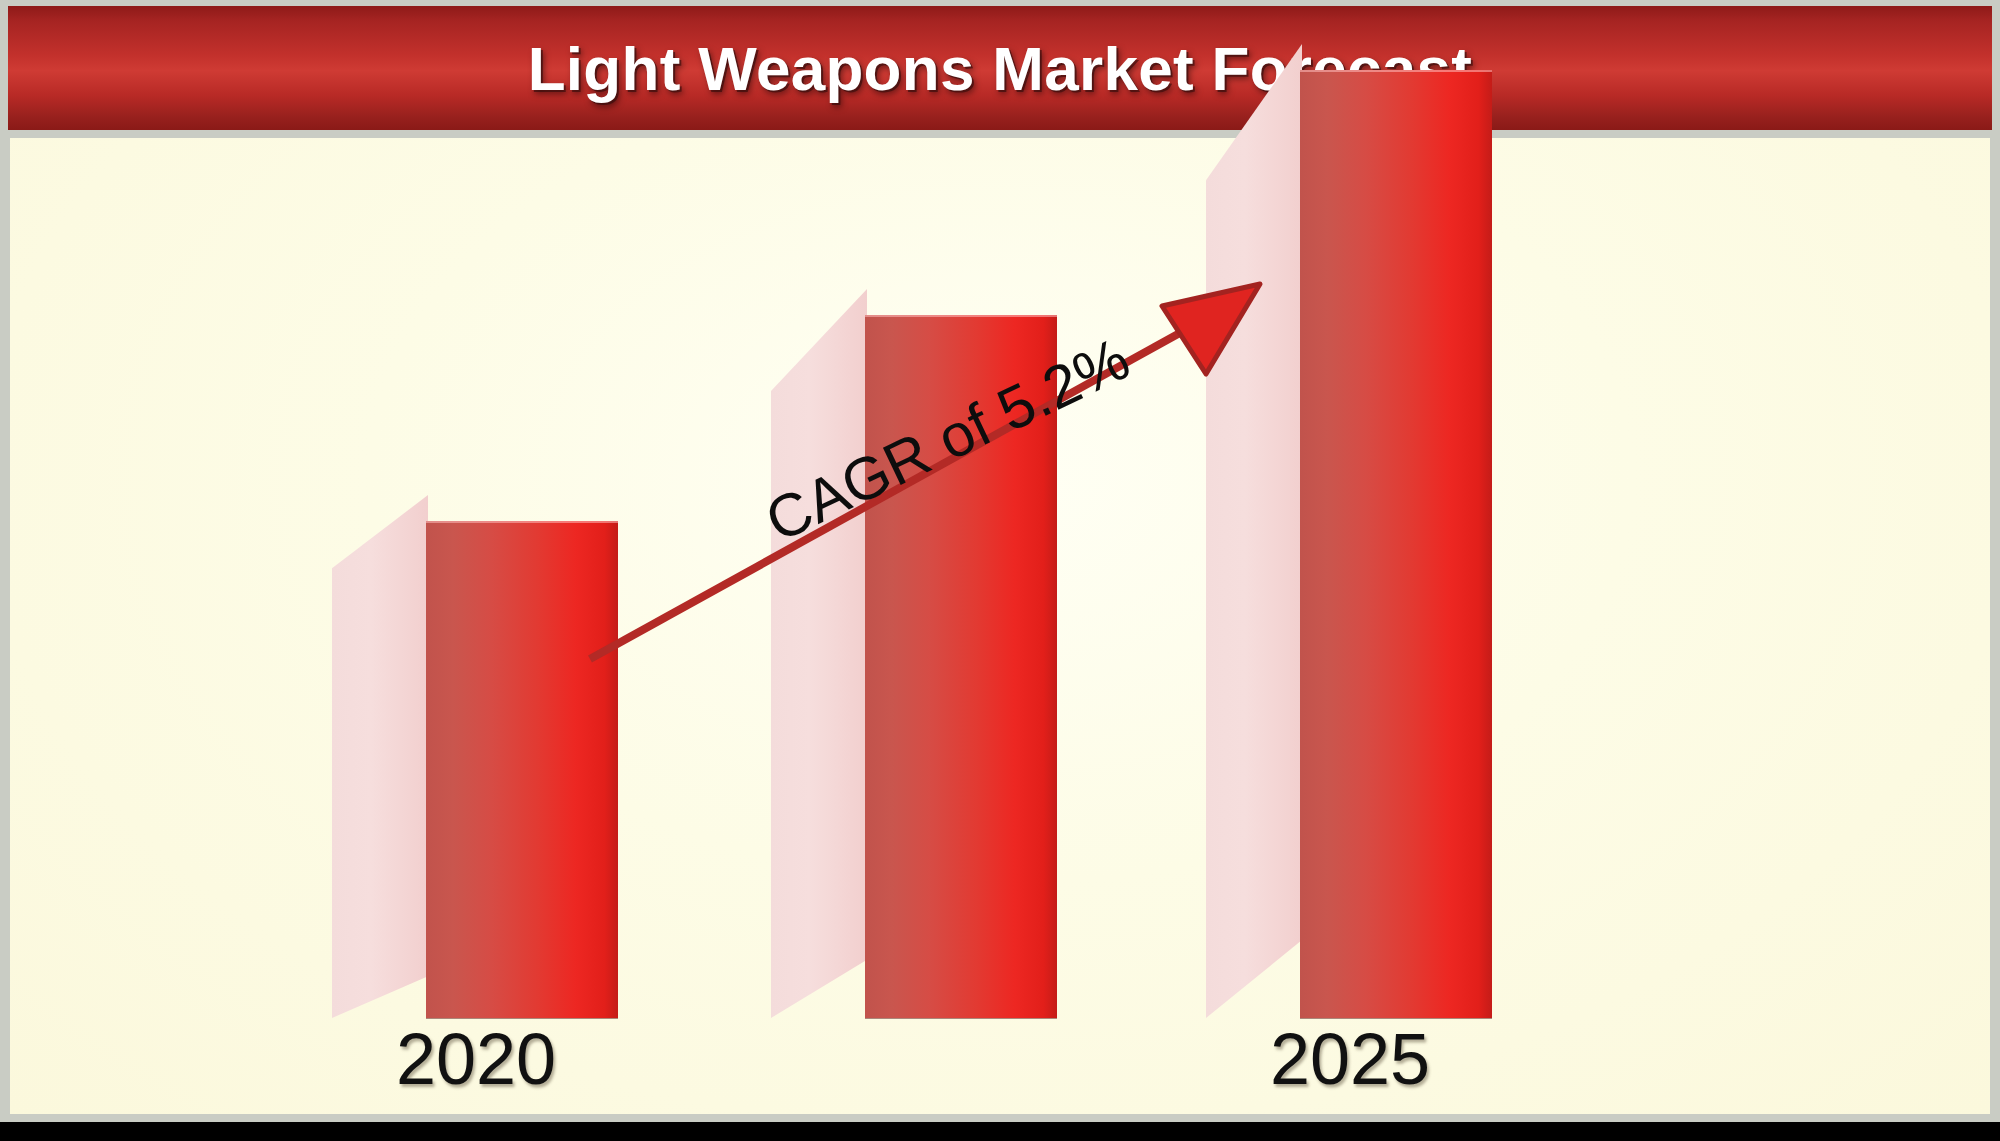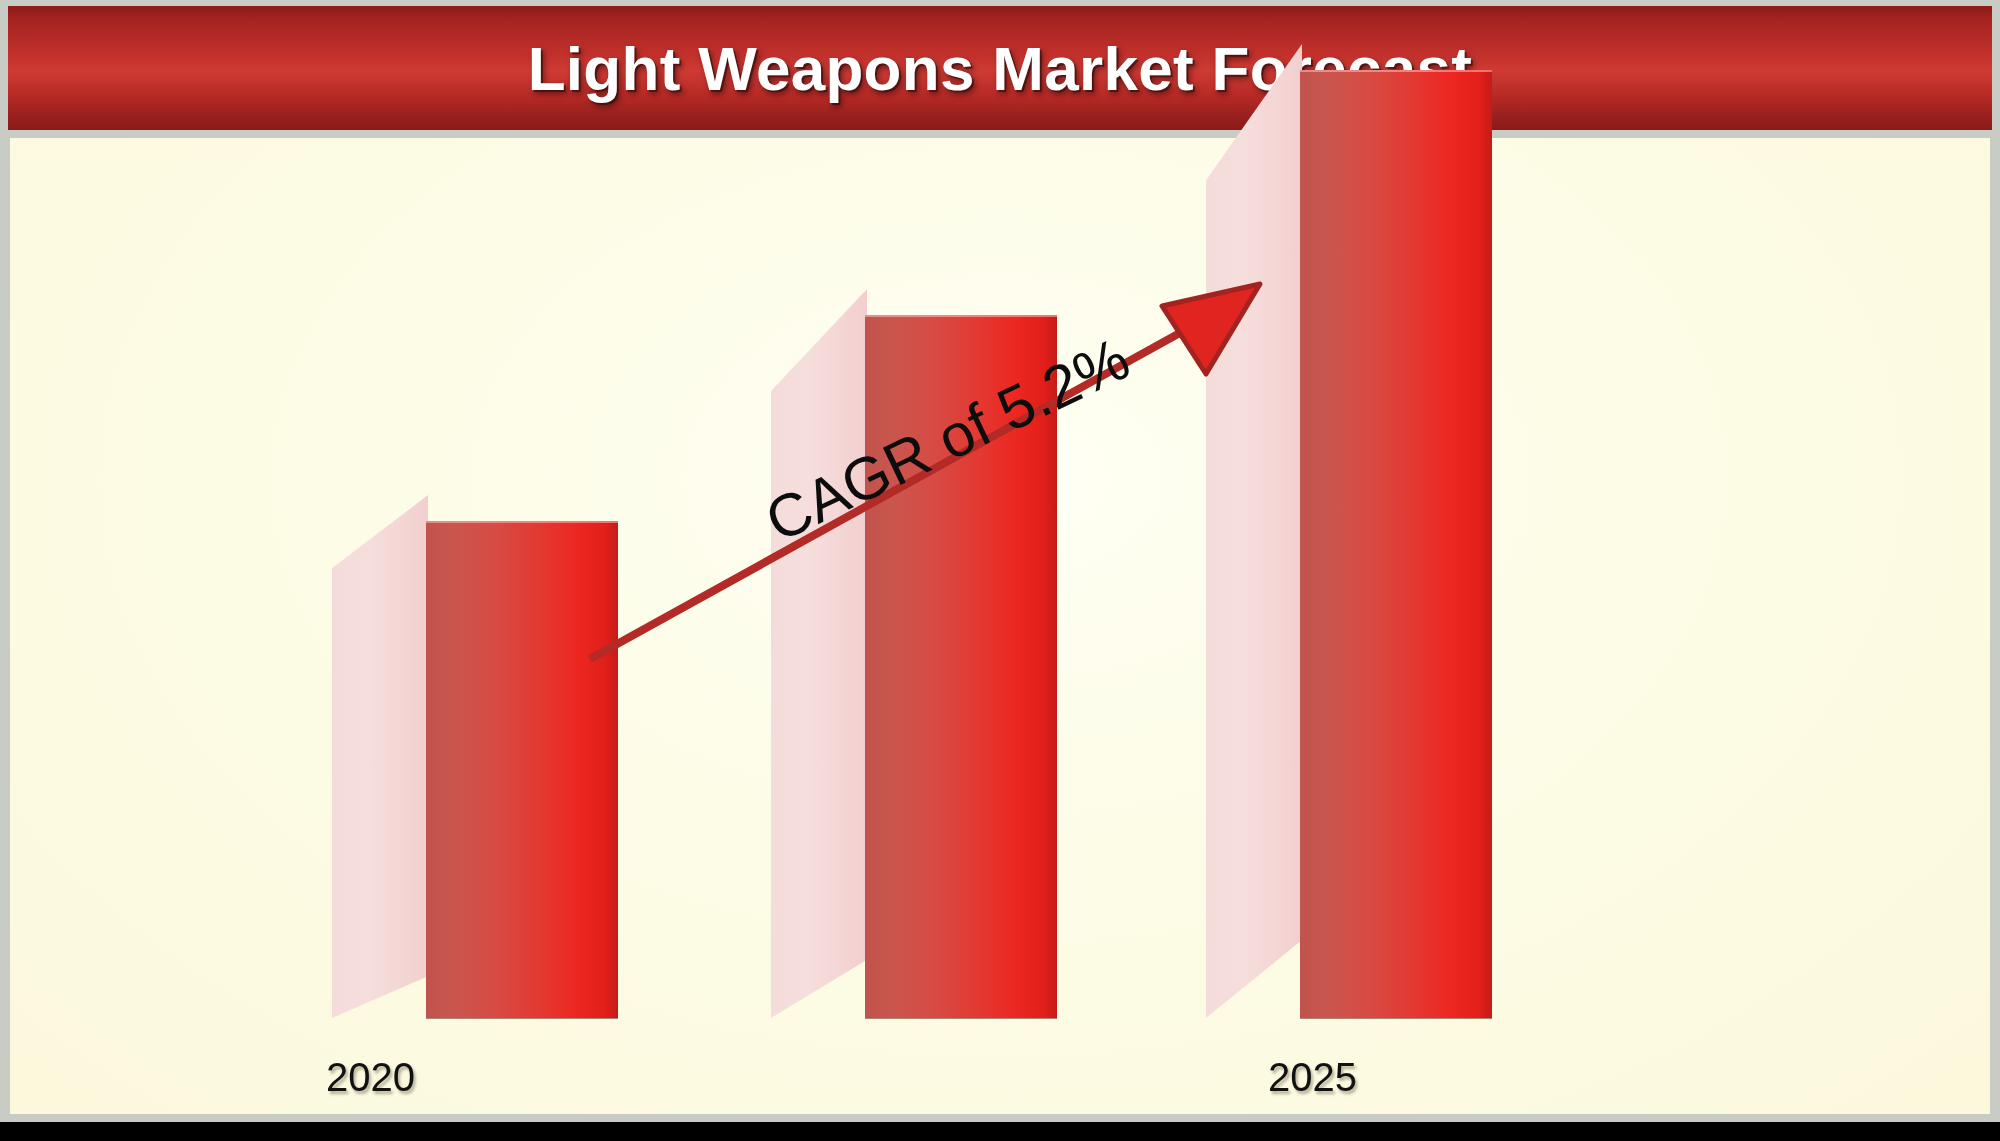--- a/index.html
+++ b/index.html
@@ -121,23 +121,23 @@
     width: 100%;
     height: 2px;
     background: rgba(255,190,190,0.55);
   }
 
   
   .cat-label {
     position: absolute;
     bottom: 14px;
     width: 300px;
-    text-align: left;
-    font-family: "Liberation Sans", sans-serif;
-    font-size: 40px;
+    text-align: center;
+    font-family: "Liberation Sans", sans-serif;
+    font-size: 72px;
     font-weight: normal;
     color: #111111;
     text-shadow: 2px 3px 3px rgba(90,80,60,0.45);
   }
 
   
   .arrow-svg {
     position: absolute;
     left: 0;
     top: 0;
@@ -200,19 +200,19 @@
       </div>
 
       <svg class="arrow-svg" viewBox="0 0 1980 976">
         <line id="arrow-line" x1="580" y1="521" x2="1206" y2="175" stroke="#b32a26" stroke-width="8"></line>
         <polygon id="arrow-head" points="1152,168 1250,146 1196,236" fill="#e02420" stroke="#a32320" stroke-width="5" stroke-linejoin="round"></polygon>
       </svg>
 
       <div class="cagr-label">CAGR of 5.2%</div>
 
       <div class="cat-label" id="cat-0" style="left: 316px;">2020</div>
-      <div class="cat-label" id="cat-2" style="left: 1258px; margin-top: 16px;">2025</div>
+      <div class="cat-label" id="cat-2" style="left: 1190px; margin-top: 16px;">2025</div>
 
     </div>
   </div>
 
   <div class="bottom-strip"></div>
 </div>
 
 </body></html>

